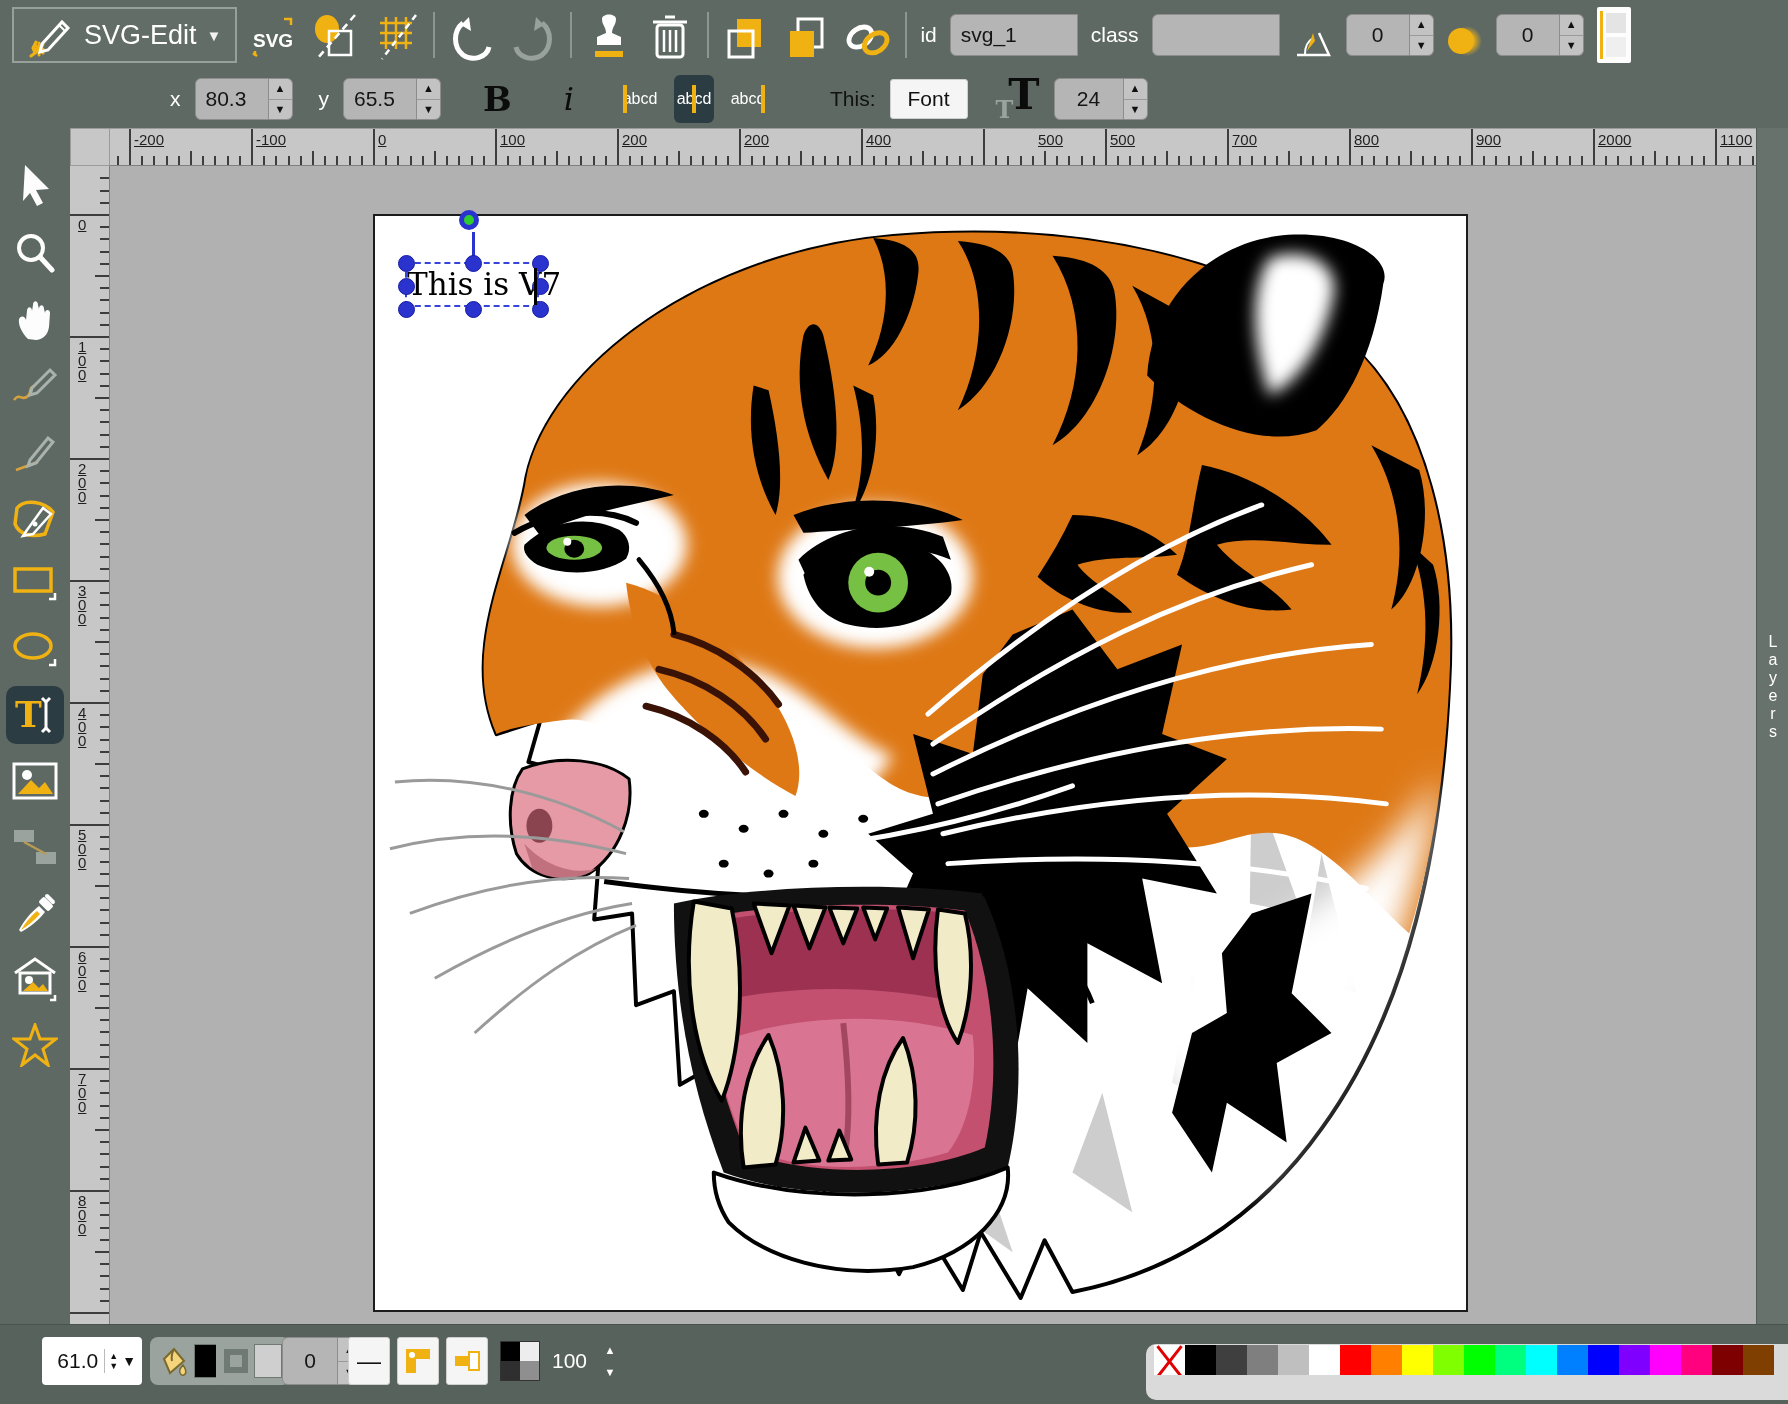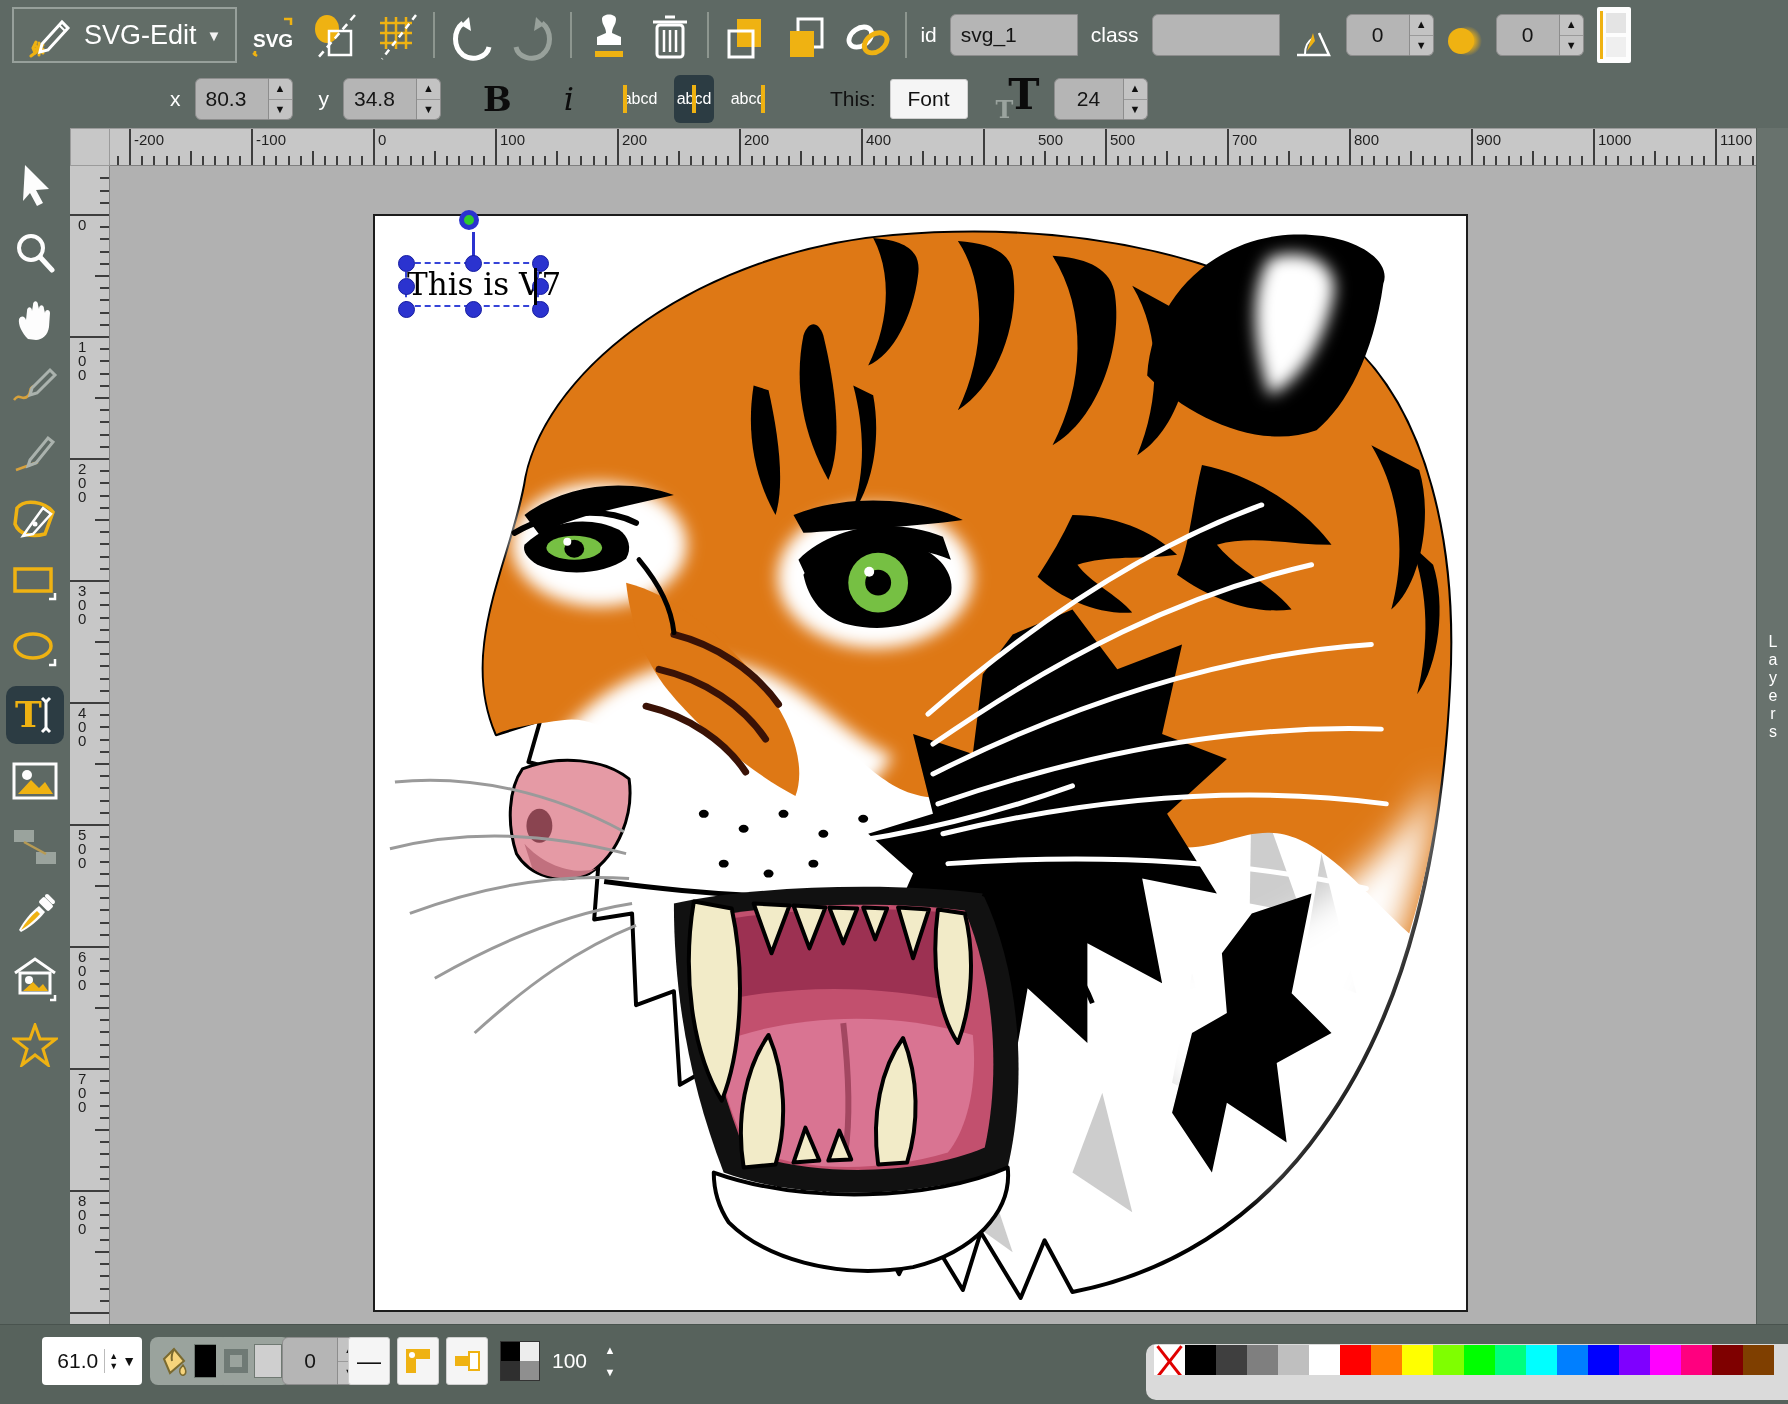--- a/index.html
+++ b/index.html
@@ -46,21 +46,21 @@
 
   
   #corner-box{position:absolute;left:70px;top:128px;width:40px;height:38px;background:#c7c7c7;border:1px solid #9b9b9b;z-index:3;}
   #top-ruler{position:absolute;left:110px;top:128px;width:1646px;height:38px;background:#c7c7c7;
              border-top:1px solid #9b9b9b;border-bottom:1px solid #7f7f7f;overflow:hidden;z-index:3;}
   #left-ruler{position:absolute;left:70px;top:166px;width:40px;height:1158px;background:#c7c7c7;
               border-right:1px solid #7f7f7f;overflow:hidden;z-index:3;}
   .tick{position:absolute;background:#3d3d3d;}
   .tick.h{bottom:0;width:2px;}  .tick.h.minor{height:9px;} .tick.h.mid{height:14px;} .tick.h.major{height:38px;}
   .tick.v{right:0;height:2px;}  .tick.v.minor{width:9px;}  .tick.v.mid{width:14px;}  .tick.v.major{width:40px;}
-  .rlabel{position:absolute;top:2px;font-size:15px;color:#1f1f1f;white-space:nowrap;}
+  .rlabel{position:absolute;top:2px;font-size:15px;color:#1f1f1f;white-space:nowrap;text-decoration:underline;}
   .rlabel.v{left:8px;top:auto;}
   .rlabel.v div{line-height:14px;font-size:15px;color:#1f1f1f;text-align:left;}
 
   #workspace{position:absolute;left:110px;top:166px;width:1646px;height:1158px;background:#b1b1b1;overflow:hidden;z-index:2;}
   #canvas{position:absolute;left:263px;top:48px;width:1095px;height:1098px;background:#fff;border:2px solid #1c1c1c;}
   #tiger{position:absolute;left:0;top:0;width:100%;height:100%;}
 
   
   .sel-rect{position:absolute;border:2px dashed #3644d8;}
   .handle{position:absolute;width:17px;height:17px;border-radius:50%;background:#2b33cf;border:1px solid #161da0;}
@@ -268,21 +268,21 @@
     <span class="tlabel">x</span>
     <div class="fieldwrap">
       <div class="field">80.3</div>
       <div class="spin">
           <span>▲</span>
           <span>▼</span>
         </div>
     </div>
     <span class="tlabel" style="margin-left:12px">y</span>
     <div class="fieldwrap">
-      <div class="field">34.8</div>
+      <div class="field">65.5</div>
       <div class="spin">
           <span>▲</span>
           <span>▼</span>
         </div>
     </div>
 
     <button class="bi-btn" style="font-size:34px;font-weight:bold;margin-left:22px">B</button>
     <button class="bi-btn" style="font-size:32px;font-style:italic;margin-left:26px">i</button>
 
     <div class="anchor" style="margin-left:26px">
@@ -539,21 +539,21 @@
       <div class="tick h minor" style="left: 1373.2px;"></div>
       <div class="tick h minor" style="left: 1385.4px;"></div>
       <div class="tick h minor" style="left: 1397.6px;"></div>
       <div class="tick h minor" style="left: 1409.8px;"></div>
       <div class="tick h mid" style="left: 1422px;"></div>
       <div class="tick h minor" style="left: 1434.2px;"></div>
       <div class="tick h minor" style="left: 1446.4px;"></div>
       <div class="tick h minor" style="left: 1458.6px;"></div>
       <div class="tick h minor" style="left: 1470.8px;"></div>
       <div class="tick h major" style="left: 1483px;"></div>
-      <div class="rlabel" style="left: 1488px;">1000</div>
+      <div class="rlabel" style="left: 1488px;">2000</div>
       <div class="tick h minor" style="left: 1495.2px;"></div>
       <div class="tick h minor" style="left: 1507.4px;"></div>
       <div class="tick h minor" style="left: 1519.6px;"></div>
       <div class="tick h minor" style="left: 1531.8px;"></div>
       <div class="tick h mid" style="left: 1544px;"></div>
       <div class="tick h minor" style="left: 1556.2px;"></div>
       <div class="tick h minor" style="left: 1568.4px;"></div>
       <div class="tick h minor" style="left: 1580.6px;"></div>
       <div class="tick h minor" style="left: 1592.8px;"></div>
       <div class="tick h major" style="left: 1605px;"></div>

